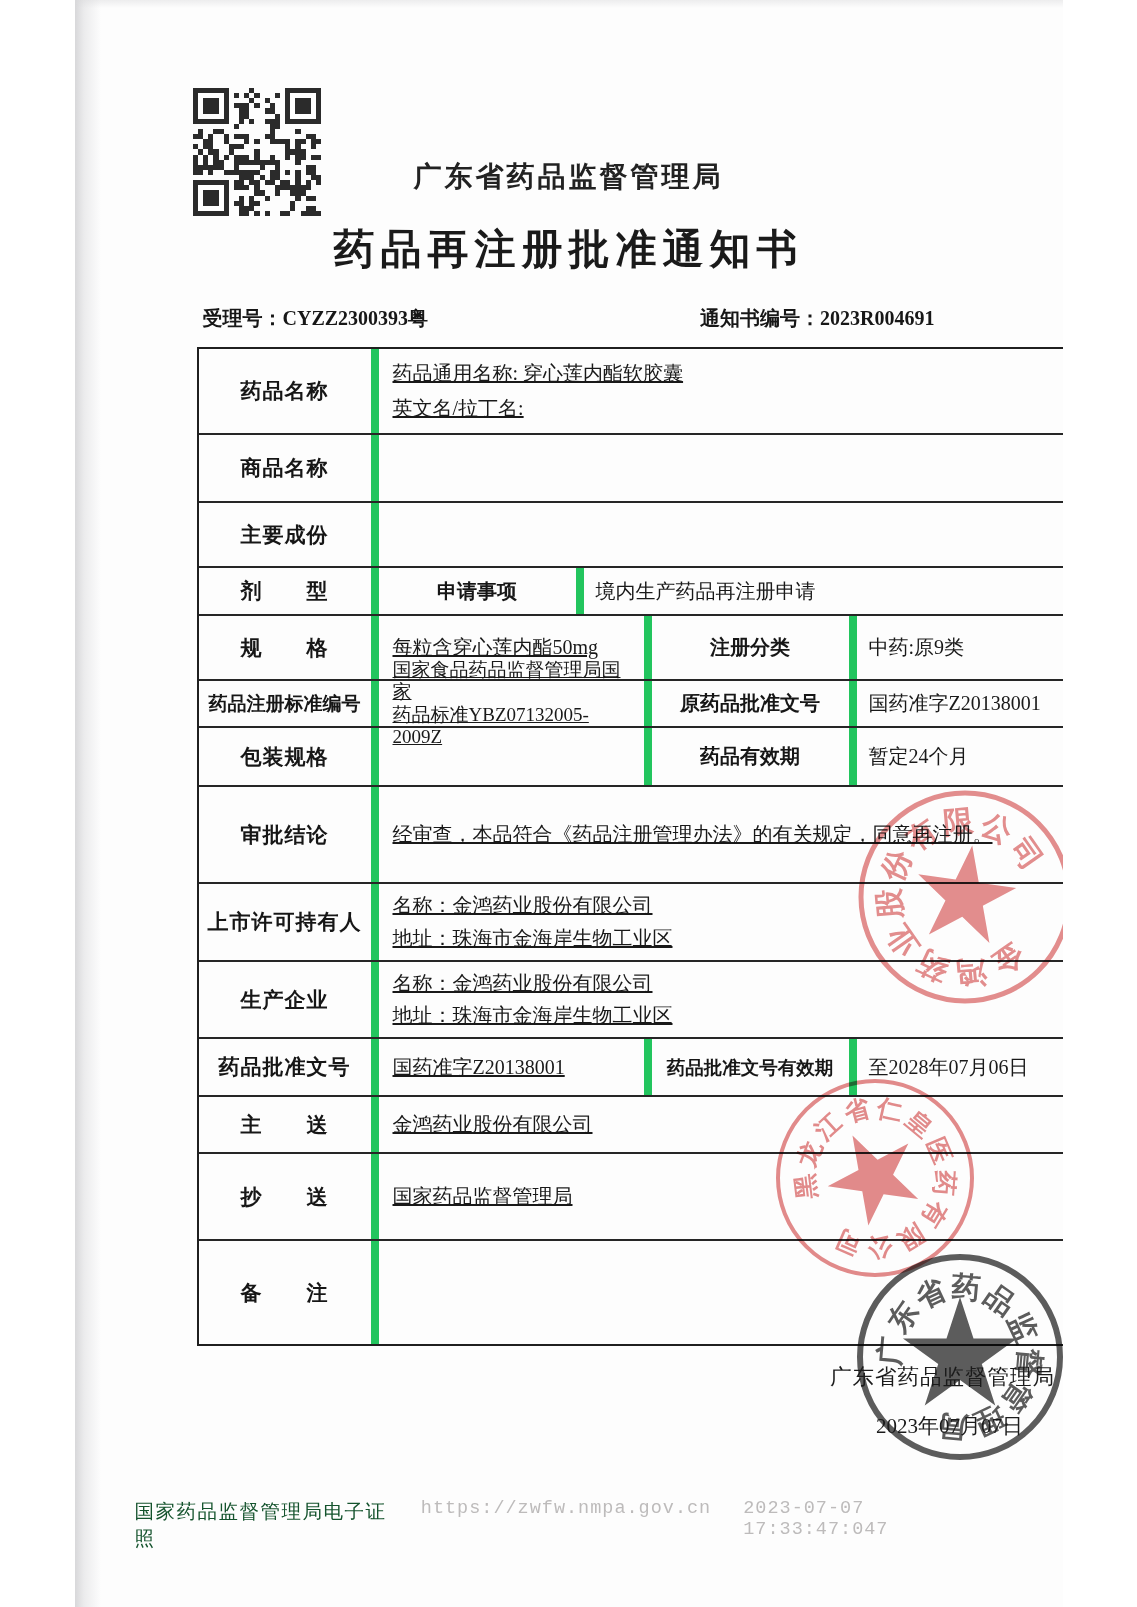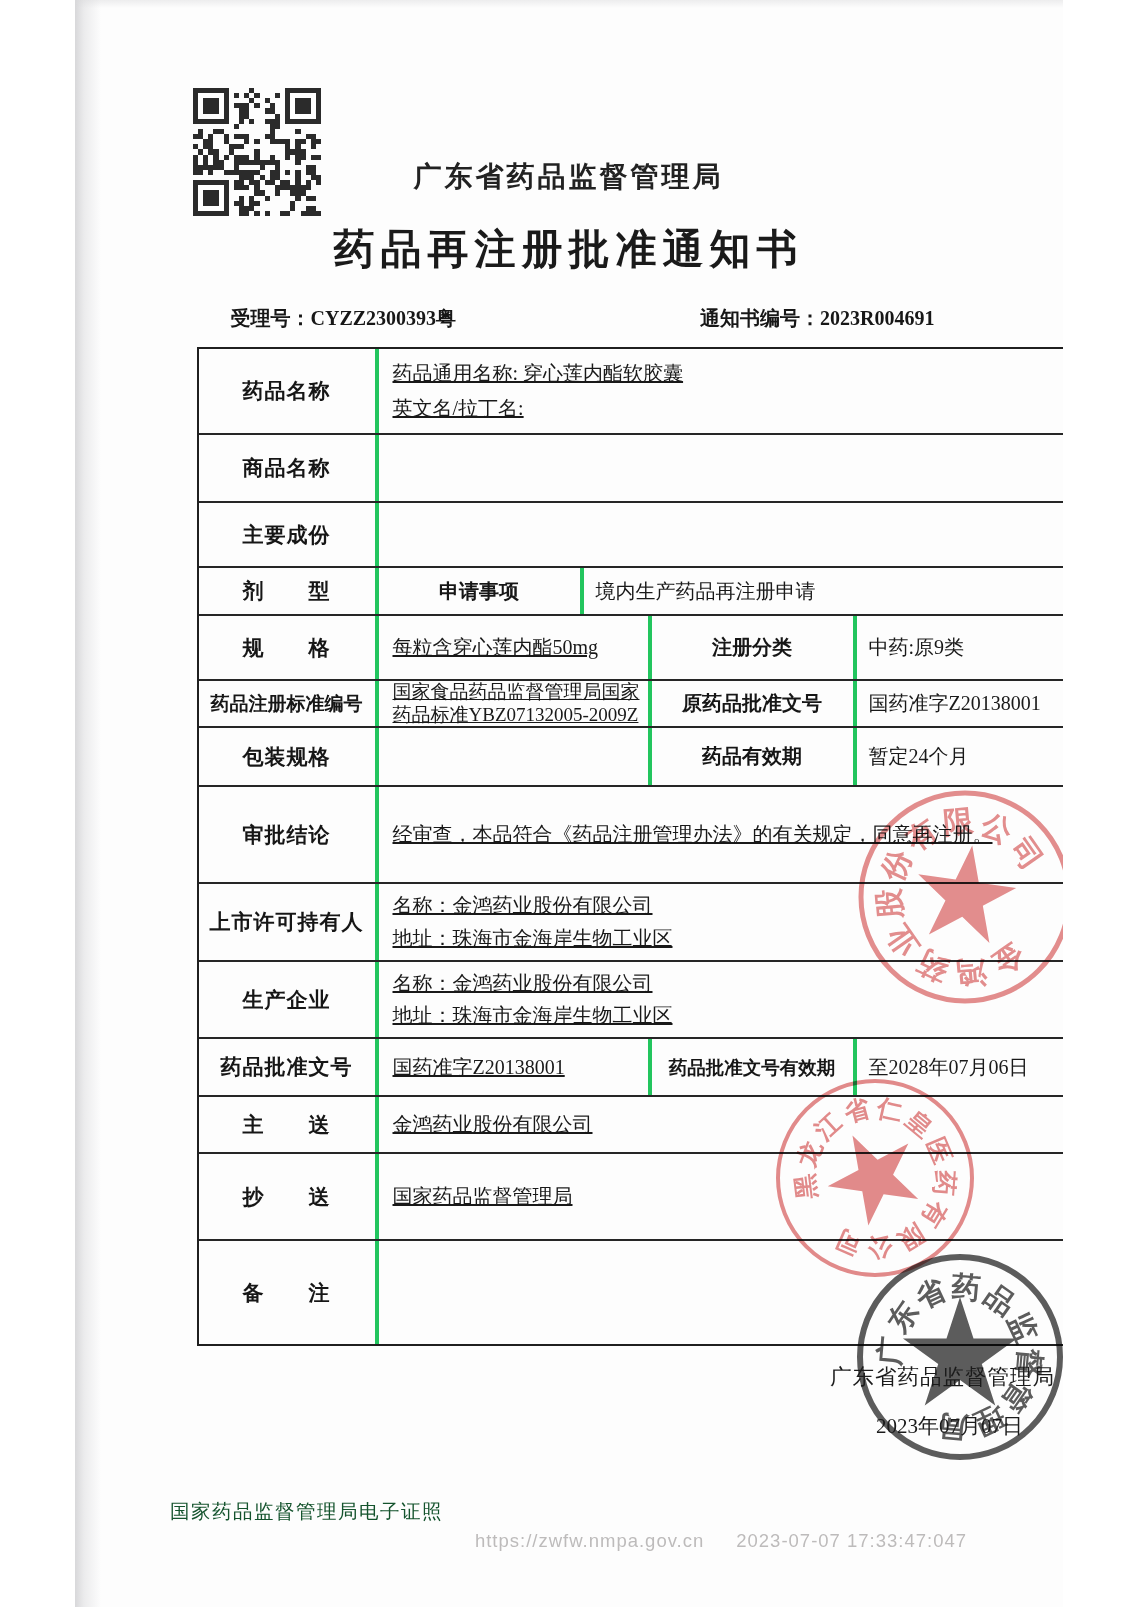--- a/index.html
+++ b/index.html
@@ -23,31 +23,31 @@
     font-family:"Liberation Sans","DejaVu Sans",sans-serif;
     font-weight:bold;font-size:28px;letter-spacing:3px;color:#222;
   }
   .doc-title{
     position:absolute;left:0;top:222px;width:100%;text-align:center;
     font-weight:bold;font-size:41px;letter-spacing:6px;color:#1a1a1a;
   }
   .meta-row{
     position:absolute;left:128px;right:128px;top:305px;
     display:flex;justify-content:space-between;
-    font-size:20px;font-weight:600;color:#171717;margin-left:28px;
+    font-size:20px;font-weight:600;color:#171717;
   }
 
   
   .reg-table{
     position:absolute;left:122px;top:347px;width:896px;
     border:2.5px solid #1f1f1f;box-sizing:border-box;background:transparent;
   }
   .trow{display:flex;width:100%;box-sizing:border-box;border-bottom:2px solid #262626;}
   .trow:last-child{border-bottom:none;}
-  .cell{box-sizing:border-box;border-right:4px solid #22c55e;display:flex;flex-direction:column;justify-content:center;}
+  .cell{box-sizing:border-box;border-right:8px solid #22c55e;display:flex;flex-direction:column;justify-content:center;}
   .cell:last-child{border-right:none;}
   .lbl{
     width:180px;flex:0 0 180px;align-items:center;text-align:center;
     font-weight:bold;font-size:21px;padding:0 4px;letter-spacing:1px;color:#161616;
   }
   .lbl.small{font-size:19px;letter-spacing:0;}
   .val{flex:1 1 auto;align-items:flex-start;padding:2px 6px 2px 14px;font-size:20px;color:#191919;text-decoration:underline;}
   .val.w1{flex:0 0 273px;width:273px;}
   .lbl2{width:205px;flex:0 0 205px;align-items:center;text-align:center;font-weight:bold;font-size:20px;padding:0 15px;color:#161616;}
   .lbl2.small{font-size:18.5px;}
@@ -71,21 +71,21 @@
     position:absolute;left:790px;top:1412px;width:170px;text-align:center;
     font-size:21px;color:#1b1b1b;z-index:2;
   }
 
   .footer-line{
     position:absolute;left:60px;right:60px;top:1498px;
     display:flex;justify-content:center;gap:32px;
     font-size:19.5px;letter-spacing:1.5px;color:#c7c5c5;
   }
   .footer-line .lite{color:#14532d;}
-  .footer-line .num{font-family:Liberation Sans, sans-serif;font-size:18.5px;color:#bdbbbb;letter-spacing:1px;margin-top:32px;}
+  .footer-line .num{font-family:Liberation Mono, monospace;font-size:18.5px;color:#bdbbbb;letter-spacing:1px;}
 </style>
 </head>
 <body>
 
 <div class="page">
   <div class="scan-left"></div>
   <div class="scan-top"></div>
 
   <svg id="qr" class="qr" viewBox="0 0 25 25" shape-rendering="crispEdges">
       <rect x="11" y="0" width="1" height="1" fill="#2b2b2b"></rect>

